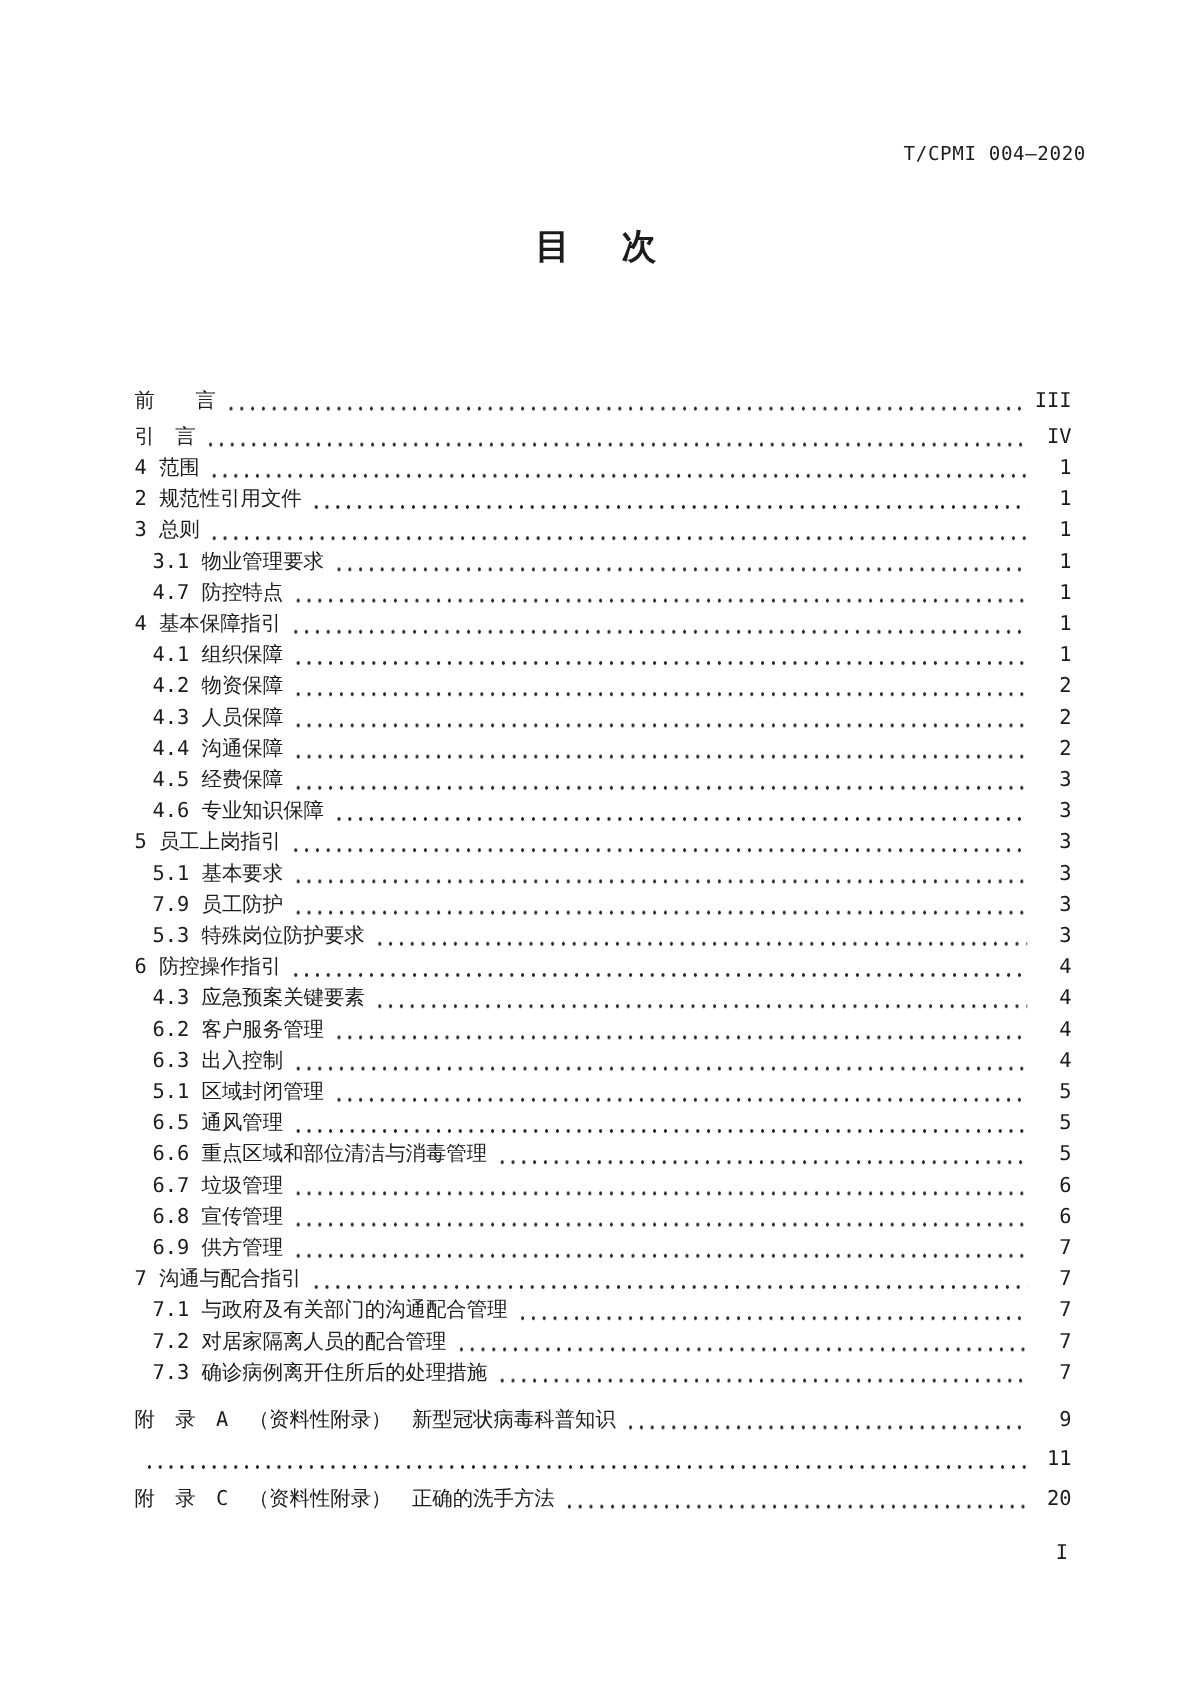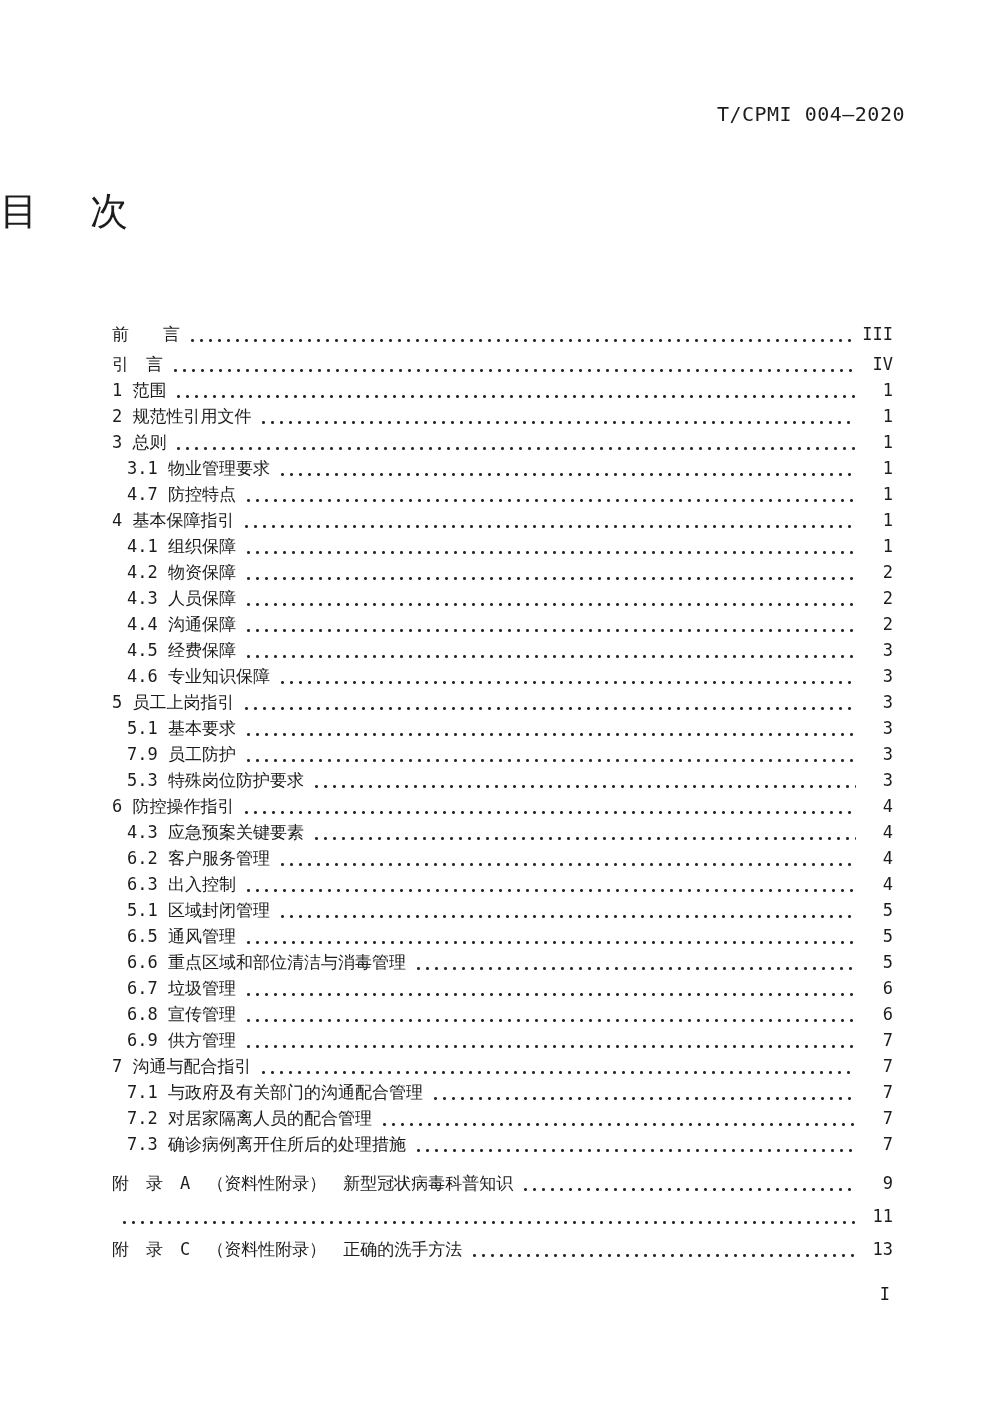--- a/index.html
+++ b/index.html
@@ -14,34 +14,34 @@
     font-family: "DejaVu Sans Mono", "DejaVu Serif", monospace;
     color: #1c1c1c;
   }
   .page {
     position: absolute;
     inset: 0;
     background: #ffffff;
   }
   .doc-code {
     position: absolute;
-    top: 102px;
+    top: 118px;
     right: 95px;
-    font-size: 20px;
+    font-size: 16px;
     letter-spacing: 0.5px;
     white-space: pre;
   }
   .page-title {
     position: absolute;
     top: 186px;
     left: 0;
     width: 100%;
-    text-align: left;
-    font-size: 38px;
-    font-weight: normal;
+    text-align: center;
+    font-size: 29px;
+    font-weight: bold;
     letter-spacing: 7px;
     white-space: pre;
   }
   .toc {
     position: absolute;
     left: 112px;
     top: 313px;
     width: 781px; 
   }
   .toc-row {
@@ -95,21 +95,21 @@
     <span class="toc-label">前　　言</span>
     <span class="toc-leader"></span>
     <span class="toc-page">III</span>
   </div>
       <div class="toc-row type-front">
     <span class="toc-label">引　言</span>
     <span class="toc-leader"></span>
     <span class="toc-page">IV</span>
   </div>
       <div class="toc-row type-chapter">
-    <span class="toc-label">1 范围</span>
+    <span class="toc-label">4 范围</span>
     <span class="toc-leader"></span>
     <span class="toc-page">1</span>
   </div>
       <div class="toc-row type-chapter">
     <span class="toc-label">2 规范性引用文件</span>
     <span class="toc-leader"></span>
     <span class="toc-page">1</span>
   </div>
       <div class="toc-row type-chapter">
     <span class="toc-label">3 总则</span>
@@ -256,19 +256,19 @@
     <span class="toc-leader"></span>
     <span class="toc-page">9</span>
   </div>
       <div class="toc-row type-appendix">
     <span class="toc-leader"></span>
     <span class="toc-page">11</span>
   </div>
       <div class="toc-row type-appendix">
     <span class="toc-label">附　录　C　（资料性附录）　正确的洗手方法</span>
     <span class="toc-leader"></span>
-    <span class="toc-page">13</span>
+    <span class="toc-page">20</span>
   </div>
     </div>
 
   <div class="footer-page-num">I</div>
 
 </div>
 
 </body></html>

